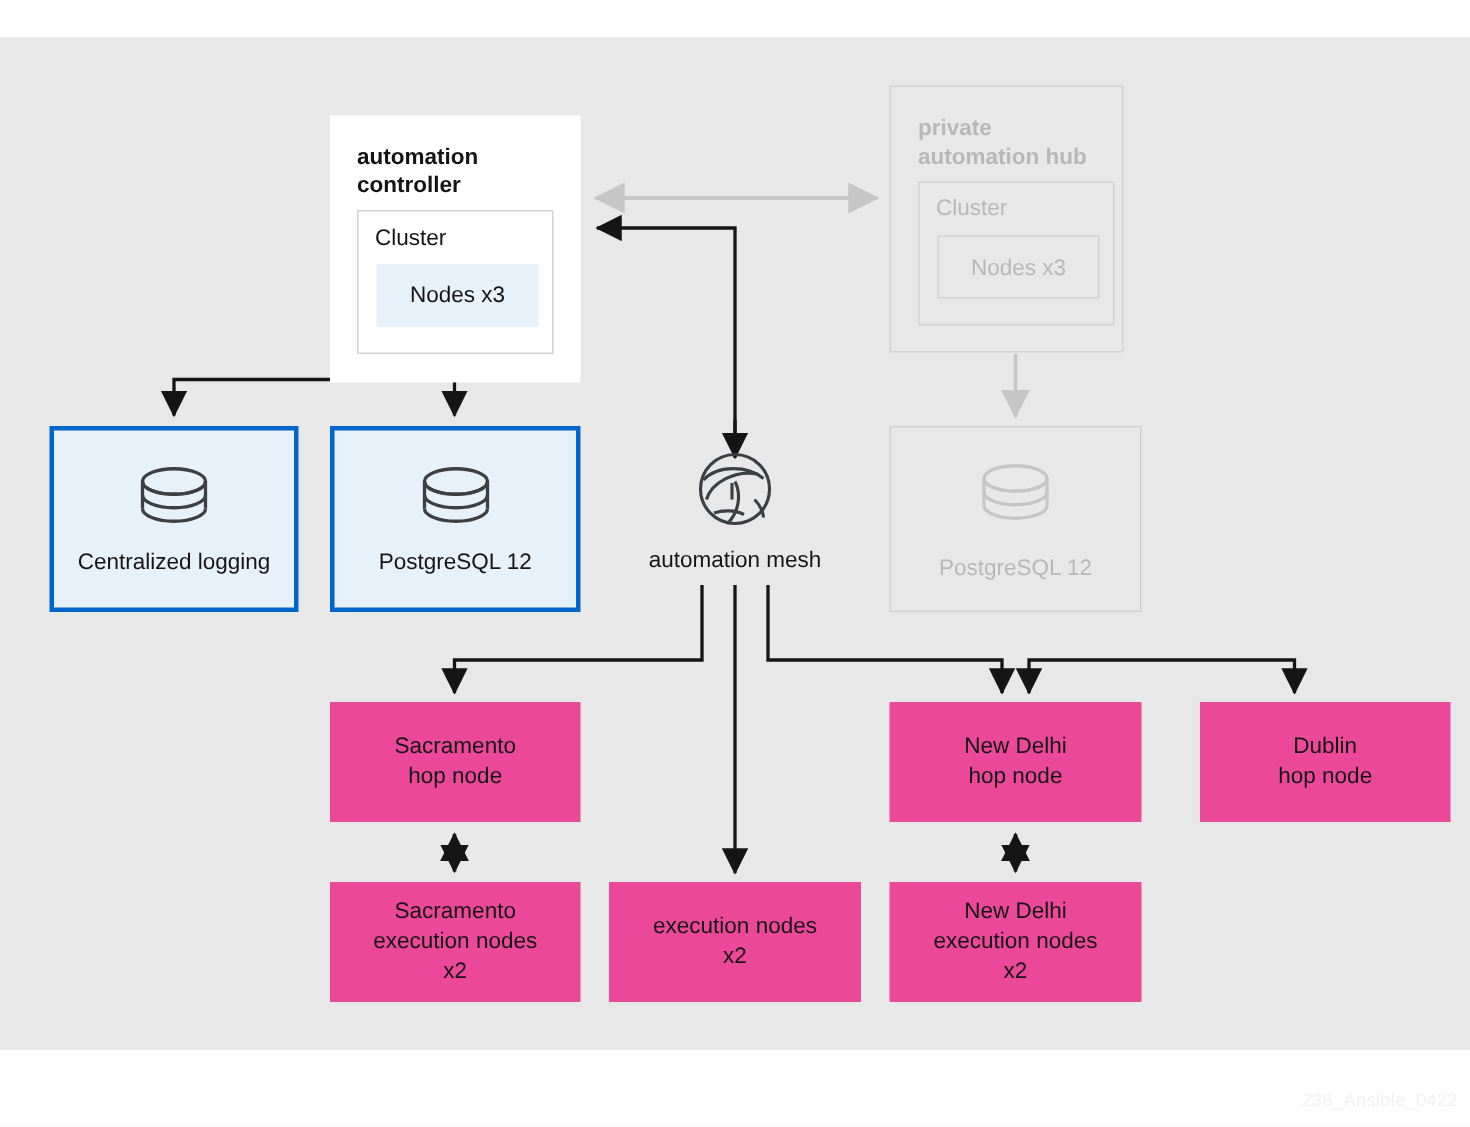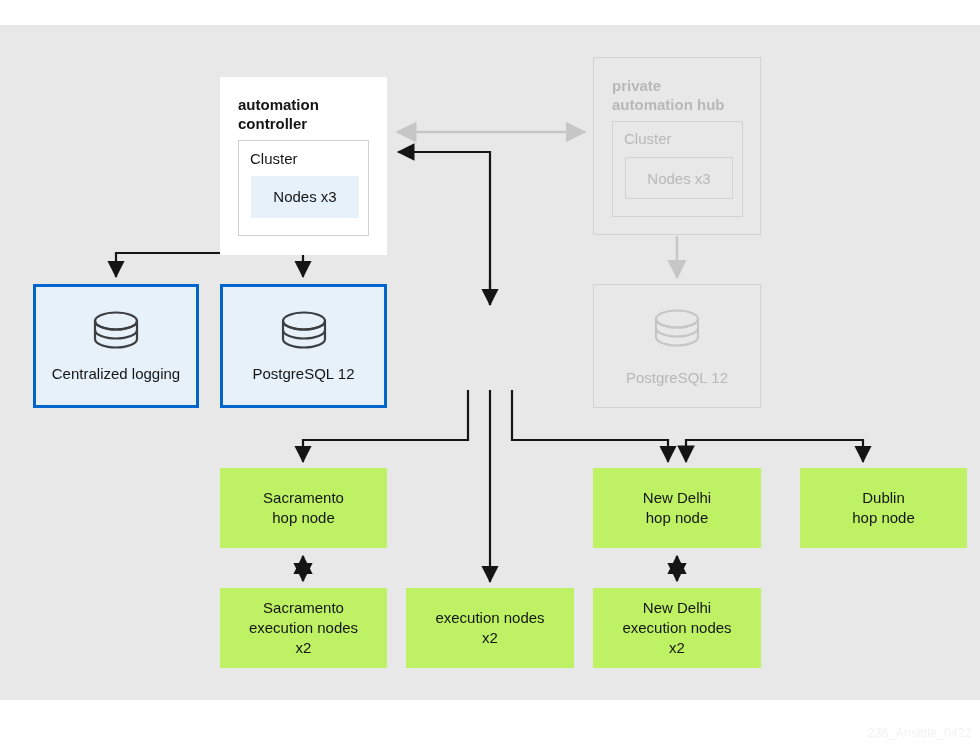--- a/index.html
+++ b/index.html
@@ -20,21 +20,21 @@
     width: 980px; height: 675px;
     background: #e8e8e8;
   }
   #svg-layer {
     position: absolute; left: 0; top: 0;
     width: 980px; height: 751px;
   }
 
   .box {
     position: absolute;
-    background: #bef264;
+    background: #ec4899;
     display: flex;
     align-items: center;
     justify-content: center;
     text-align: center;
     color: #151515;
     font-size: 15px;
     line-height: 1.33;
   }
 
   
@@ -63,21 +63,21 @@
     position: absolute; left: 12px; top: 35px;
     width: 108px; height: 42px;
     background: #e7f1fa;
     display: flex; align-items: center; justify-content: center;
     font-size: 15px; color: #151515;
   }
 
   
   #hub-box {
     position: absolute;
-    left: 593px; top: 57px; width: 168px; height: 178px;
+    left: 593px; top: 57px; width: 156px; height: 178px;
     border: 1px solid #d2d2d2;
     background: #e8e8e8;
   }
   #hub-title {
     position: absolute; left: 18px; top: 18px;
     font-weight: bold; font-size: 15px; line-height: 1.28;
     color: #b8b8b8; text-align: left;
   }
   #hub-cluster {
     position: absolute; left: 18px; top: 63px;
@@ -291,20 +291,36 @@
           <path d="M6,22 C6,26.7 15.4,30.5 27,30.5 C38.6,30.5 48,26.7 48,22"></path>
           <path d="M6,31 C6,35.7 15.4,39.5 27,39.5 C38.6,39.5 48,35.7 48,31"></path>
           <path d="M6,13 L6,31"></path>
           <path d="M48,13 L48,31"></path>
         </g>
       </svg>
     </span>
     <div class="db-label lines">PostgreSQL 12</div>
   </div>
 
+  <div id="mesh-group">
+    <span>
+      <svg width="52" height="52" viewBox="0 0 52 52" aria-hidden="true">
+        <g fill="none" stroke="#3c3f42" stroke-width="2.1">
+          <circle cx="26" cy="26" r="23"></circle>
+          <path d="M5,20 C14,10 34,10 45,19"></path>
+          <path d="M7,33 C10,22 26,13 41,16"></path>
+          <path d="M26,21 C30,29 29,40 22,48"></path>
+          <path d="M24,22 L24,33"></path>
+          <path d="M39,33 C43,37 45,42 45,45"></path>
+          <path d="M12,42 C18,40 26,40 32,43"></path>
+        </g>
+      </svg>
+    </span>
+    <div id="mesh-label">automation mesh</div>
+  </div>
 
   <div id="sac-hop" class="box">
     <span class="lines">Sacramento
 hop node</span>
   </div>
   <div id="nd-hop" class="box">
     <span class="lines">New Delhi
 hop node</span>
   </div>
   <div id="dub-hop" class="box">

